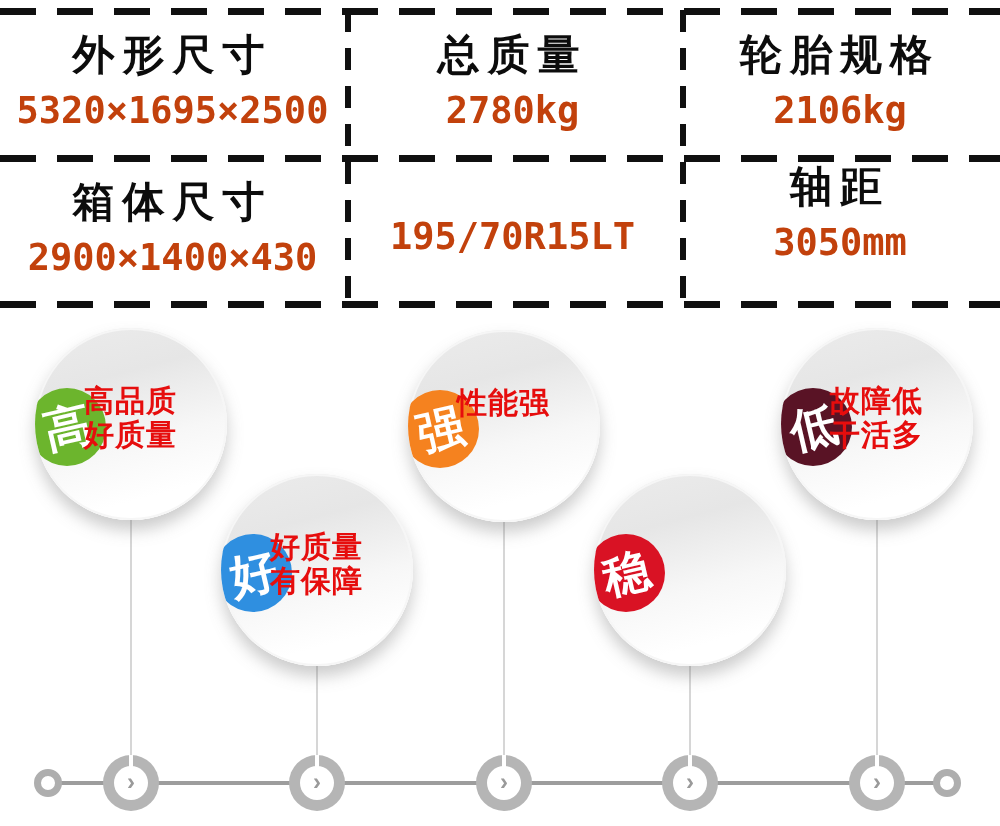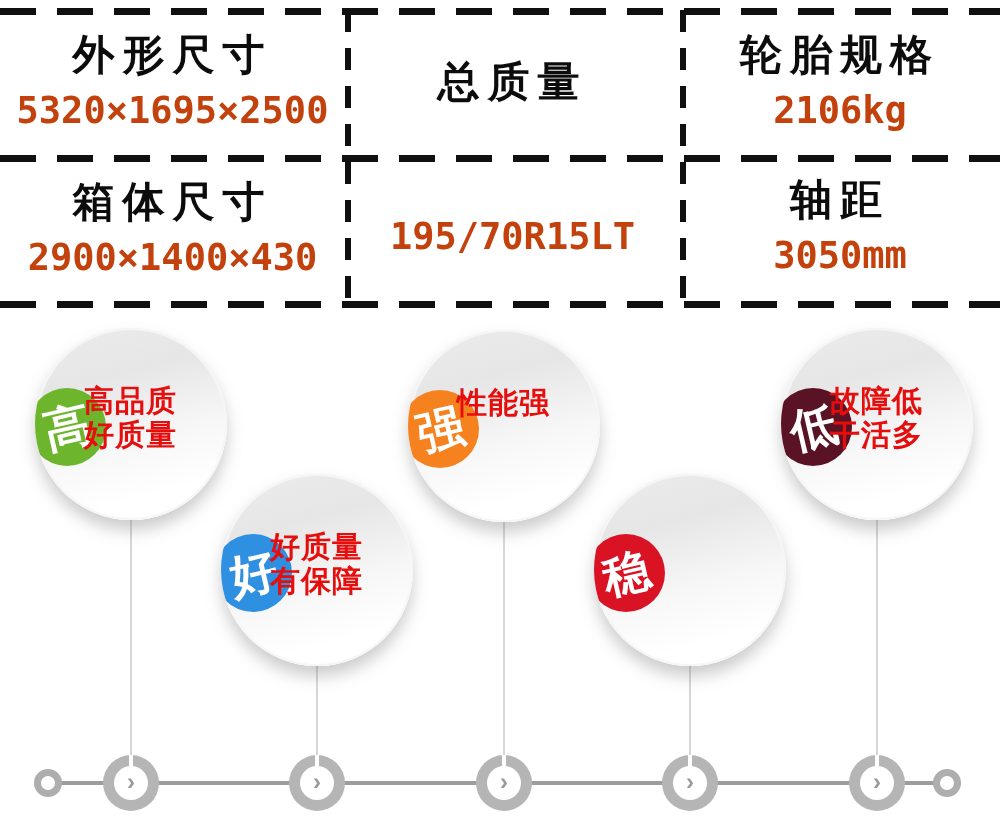--- a/index.html
+++ b/index.html
@@ -47,33 +47,34 @@
   <div class="hdash" style="top:301px"></div>
   <div class="vdash" style="left:345px"></div>
   <div class="vdash" style="left:680px"></div>
 
   <div class="cell" style="left:0;top:8px;width:345px;height:147px">
     <div class="t">外形尺寸</div>
     <div class="v">5320×1695×2500</div>
   </div>
   <div class="cell" style="left:345px;top:8px;width:335px;height:147px">
     <div class="t">总质量</div>
+    <div class="v">2780kg</div>
   </div>
   <div class="cell" style="left:680px;top:8px;width:320px;height:147px">
     <div class="t">轮胎规格</div>
     <div class="v">2106kg</div>
   </div>
   <div class="cell" style="left:0;top:155px;width:345px;height:146px">
     <div class="t">箱体尺寸</div>
     <div class="v">2900×1400×430</div>
   </div>
   <div class="cell" style="left:345px;top:155px;width:335px;height:146px">
     <div class="v">195/70R15LT</div>
   </div>
-  <div class="cell" style="left:680px;top:153px;width:320px;height:146px">
+  <div class="cell" style="left:680px;top:140px;width:320px;height:146px">
     <div class="t">轴距</div>
     <div class="v">3050mm</div>
   </div>
 
   <div class="connector" style="left:130px;top:518px;height:250px"></div>
   <div class="connector" style="left:316px;top:664px;height:104px"></div>
   <div class="connector" style="left:503px;top:520px;height:248px"></div>
   <div class="connector" style="left:689px;top:664px;height:104px"></div>
   <div class="connector" style="left:876px;top:518px;height:250px"></div>
 

